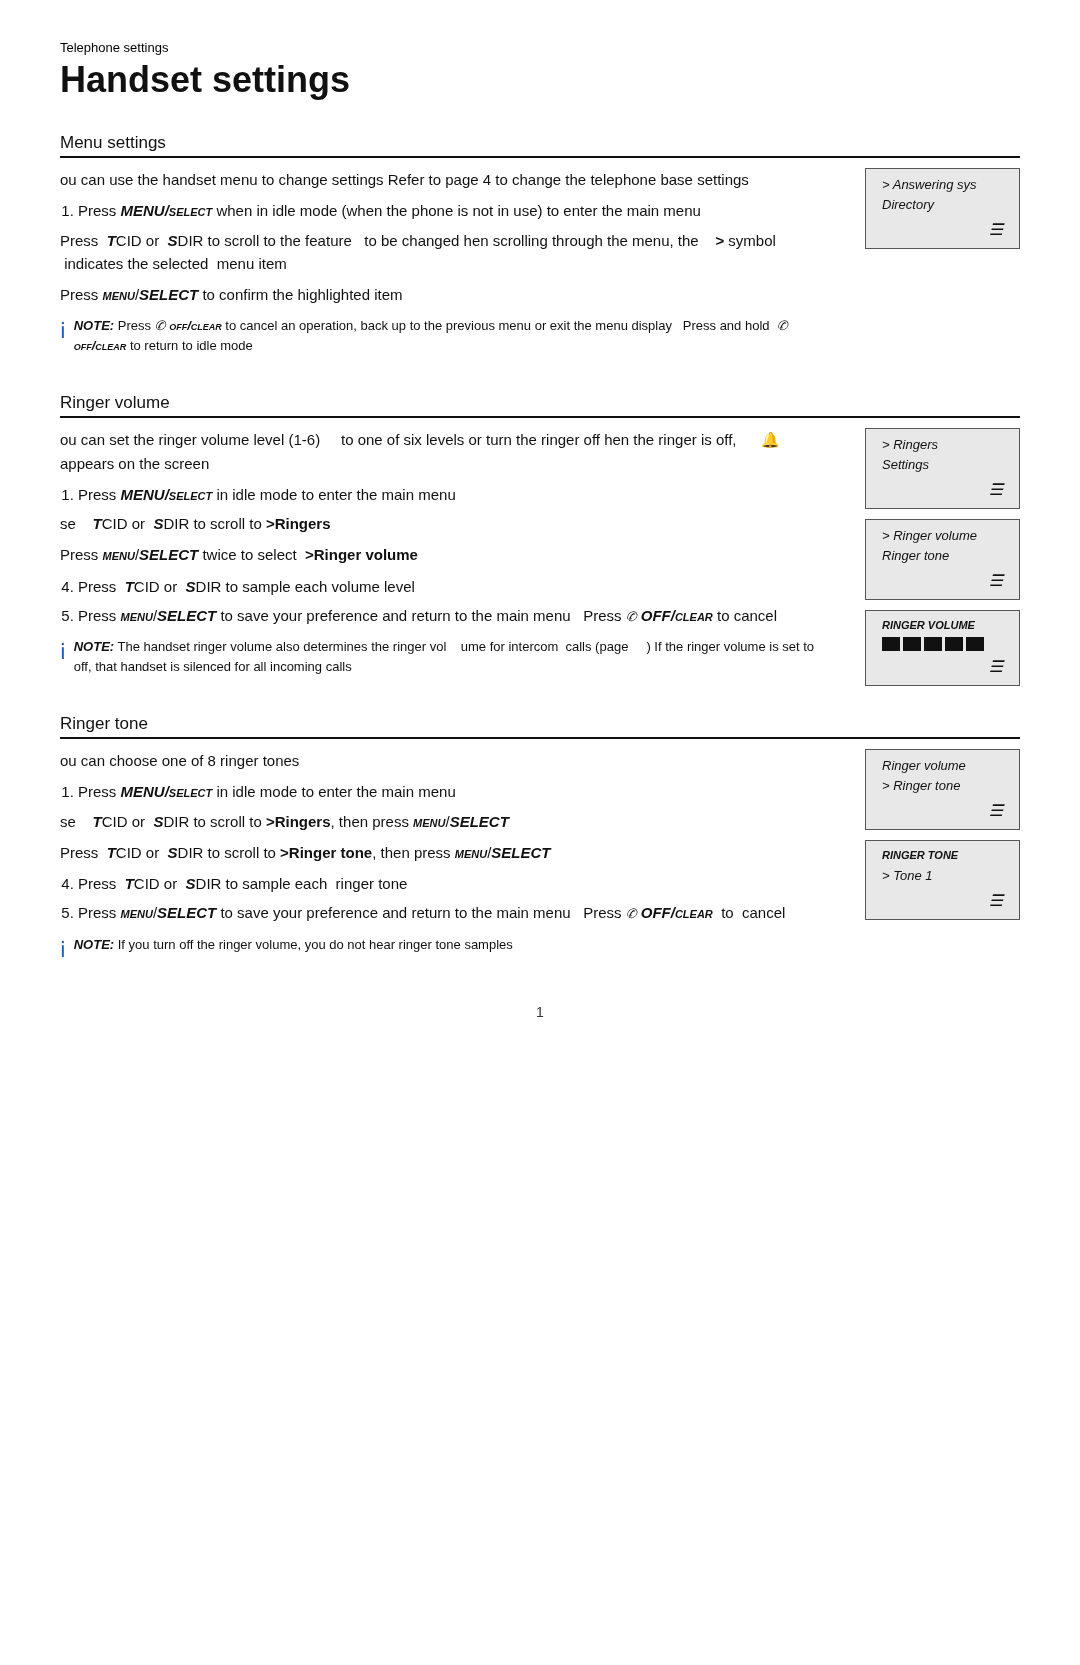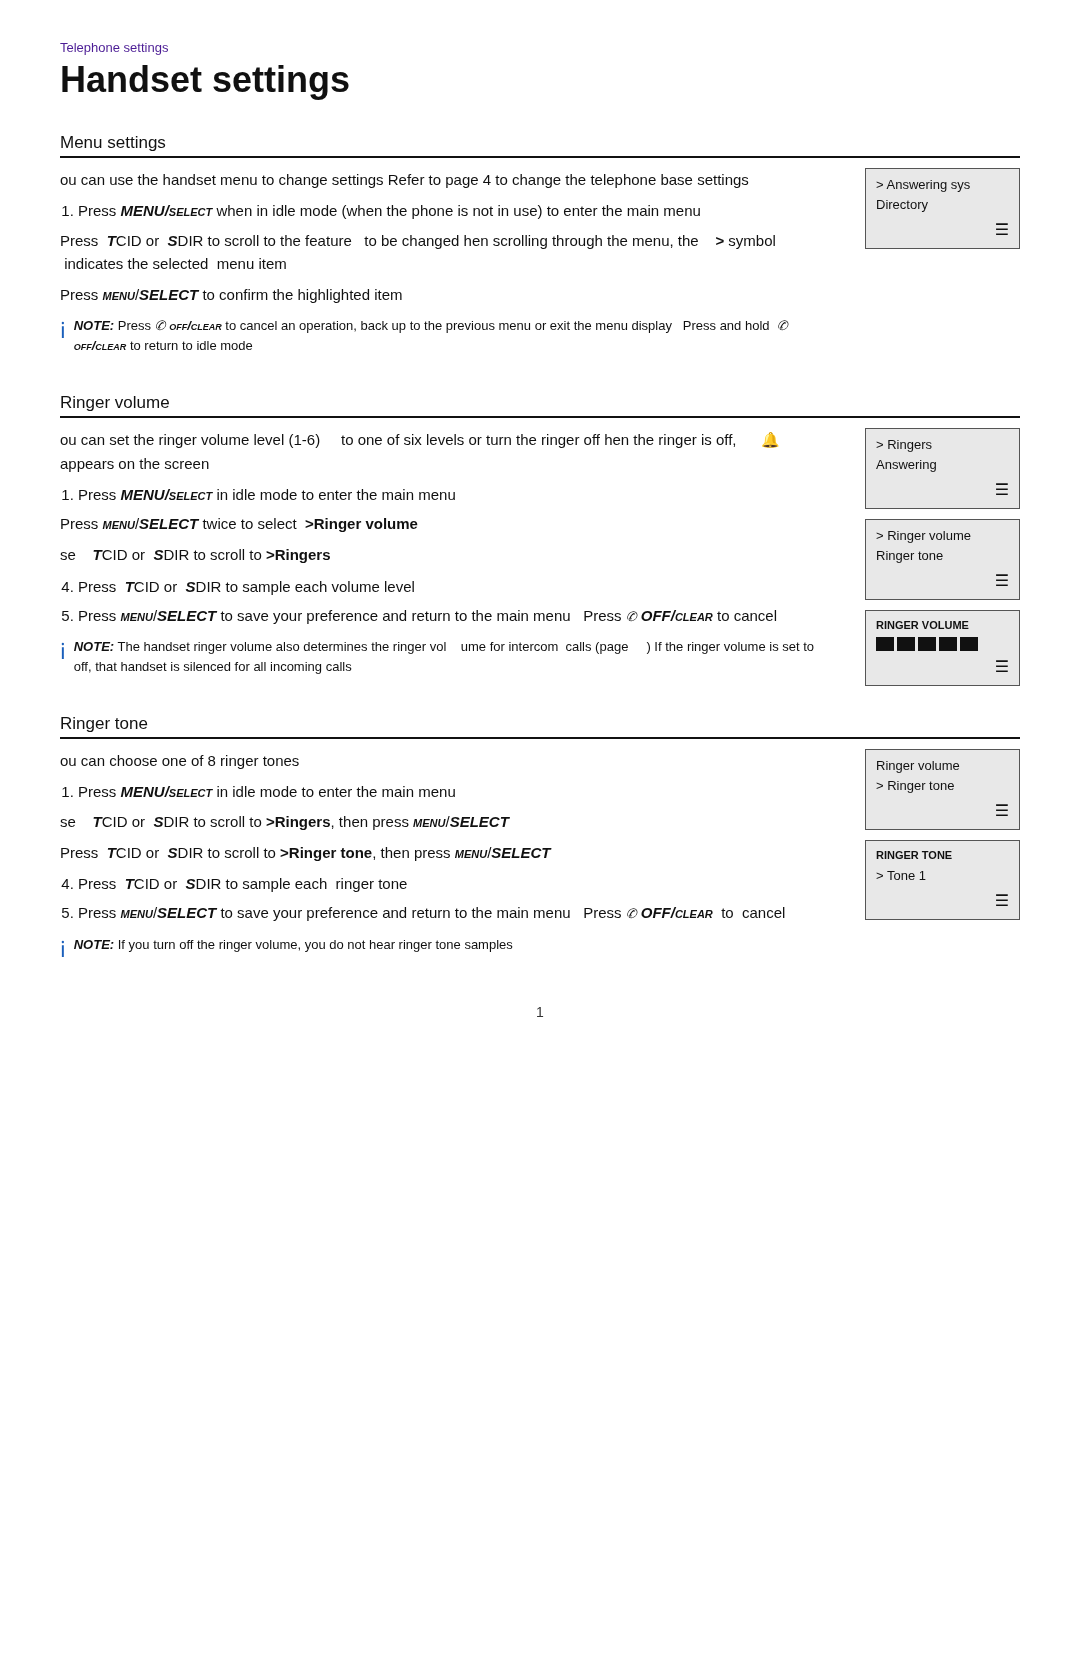--- a/index.html
+++ b/index.html
@@ -7,21 +7,21 @@
       font-family: Arial, sans-serif;
       font-size: 15px;
       color: #111;
       background: #fff;
       width: 1080px;
       min-height: 1665px;
       padding: 40px 60px 40px 60px;
     }
     .page-subtitle {
       font-size: 13px;
-      color: #4c1d95;
+      color: #000000;
       margin-bottom: 4px;
     }
     .page-title {
       font-size: 36px;
       font-weight: bold;
       margin-bottom: 32px;
     }
     .section-heading {
       font-size: 17px;
       font-weight: normal;
@@ -39,24 +39,25 @@
     }
     .sidebar-screens {
       display: flex;
       flex-direction: column;
       gap: 10px;
       min-width: 155px;
     }
     .screen-box {
       border: 1.5px solid #555;
       background: #e8e8e8;
-      padding: 6px 10px;
+      padding: 6px 16px;
       min-height: 60px;
       font-size: 13px;
       line-height: 1.5;
+      font-style: italic;
     }
     .screen-box .screen-item {
       display: block;
     }
     .screen-icon {
       display: block;
       text-align: right;
       font-size: 16px;
       margin-top: 4px;
     }
@@ -160,43 +161,43 @@
     <div class="main-text">
       <p>
         ou can set the ringer volume level (1-6) &nbsp;&nbsp;&nbsp; to one of six levels or turn the ringer off hen the ringer is off, &nbsp;&nbsp;&nbsp;&nbsp; 🔔 appears on the screen
       </p>
 
       <ol>
         <li>
           Press <span class="bold">MENU/<span class="small-caps">select</span></span> in idle mode to enter the main menu
         </li>
         <li style="list-style:none; margin-left:-18px;">
+          <p>se &nbsp;&nbsp; <span class="bold">T</span>CID or &nbsp;<span class="bold">S</span>DIR to scroll to <strong>&gt;Ringers</strong></p>
           <p>Press <span class="small-caps bold">menu</span>/<span class="bold">SELECT</span> twice to select &nbsp;<strong>&gt;Ringer volume</strong></p>
-          <p>se &nbsp;&nbsp; <span class="bold">T</span>CID or &nbsp;<span class="bold">S</span>DIR to scroll to <strong>&gt;Ringers</strong></p>
         </li>
         <li value="4">
           Press &nbsp;<span class="bold">T</span>CID or &nbsp;<span class="bold">S</span>DIR to sample each volume level
         </li>
         <li value="5">
           Press <span class="small-caps bold">menu</span>/<span class="bold">SELECT</span> to save your preference and return to the main menu &nbsp; Press <span class="off-clear-icon">✆</span> <span class="bold">OFF/<span class="small-caps">clear</span></span> to cancel
         </li>
       </ol>
 
       <div class="note-box">
         <span class="note-icon">ℹ</span>
         <span>
           <span class="bold">NOTE:</span> The handset ringer volume also determines the ringer vol &nbsp;&nbsp; ume for intercom &nbsp;calls (page &nbsp;&nbsp;&nbsp; ) If the ringer volume is set to off, that handset is silenced for all incoming calls
         </span>
       </div>
     </div>
 
     <div class="sidebar-screens">
       <div class="screen-box">
         <span class="screen-item">&gt; Ringers</span>
-        <span class="screen-item">Answering</span>
+        <span class="screen-item">Settings</span>
         <span class="screen-icon">☰</span>
       </div>
       <div class="screen-box">
         <span class="screen-item">&gt; Ringer volume</span>
         <span class="screen-item">Ringer tone</span>
         <span class="screen-icon">☰</span>
       </div>
       <div class="screen-box">
         <span class="screen-label">RINGER VOLUME</span>
         <div class="ringer-vol-bars">

